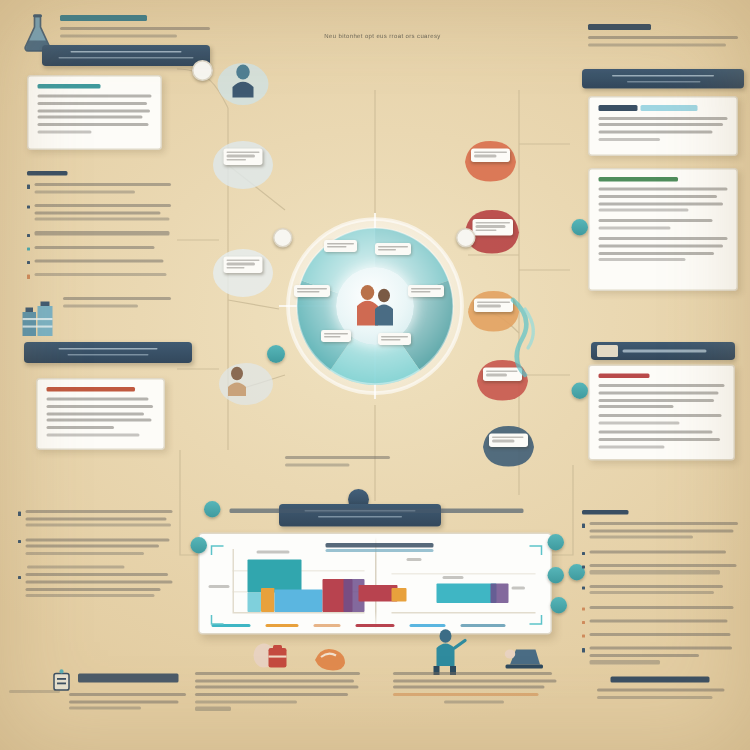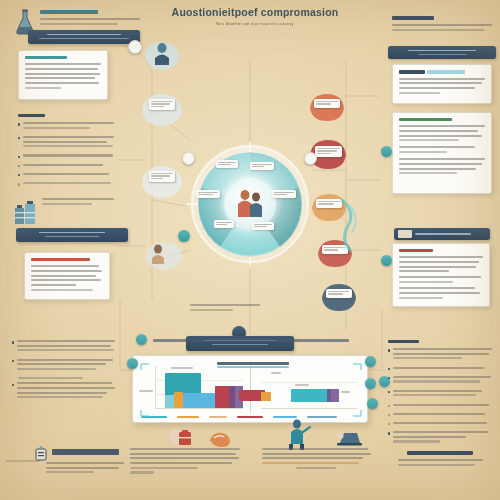--- a/index.html
+++ b/index.html
@@ -151,22 +151,20 @@
   <div style="position:absolute; left:40px; top:10px; width:100px;">
     <div class="hd" style="width:58%; background:#3f7f8c; height:4px;"></div>
     <div class="ln" style="width:100%;"></div>
     <div class="ln s" style="width:78%;"></div>
   </div>
   <div class="banner" style="left:28px; top:30px; width:112px; height:14px;">
     <div class="bl" style="width:72%;"></div>
     <div class="bl" style="width:88%; opacity:.45;"></div>
   </div>
 
-  <div style="position:absolute; left:130px; top:6px; width:250px; text-align:center;
-              font-size:10.5px; font-weight:bold; color:#3a4f63; letter-spacing:.2px;">Auostionieitpoef compromasion</div>
   <div style="position:absolute; left:150px; top:21px; width:210px; text-align:center;
               font-size:4px; color:#6b6759; letter-spacing:.25px;">Neu bitonhet opt eus rroat ors cuaresy</div>
 
   <div style="position:absolute; left:392px; top:16px; width:100px;">
     <div class="hd" style="width:42%; background:#3a4f63; height:4.2px;"></div>
     <div class="ln" style="width:100%;"></div>
     <div class="ln s" style="width:92%;"></div>
   </div>
   <div class="banner" style="left:388px; top:46px; width:108px; height:13px;">
     <div class="bl" style="width:70%;"></div>

